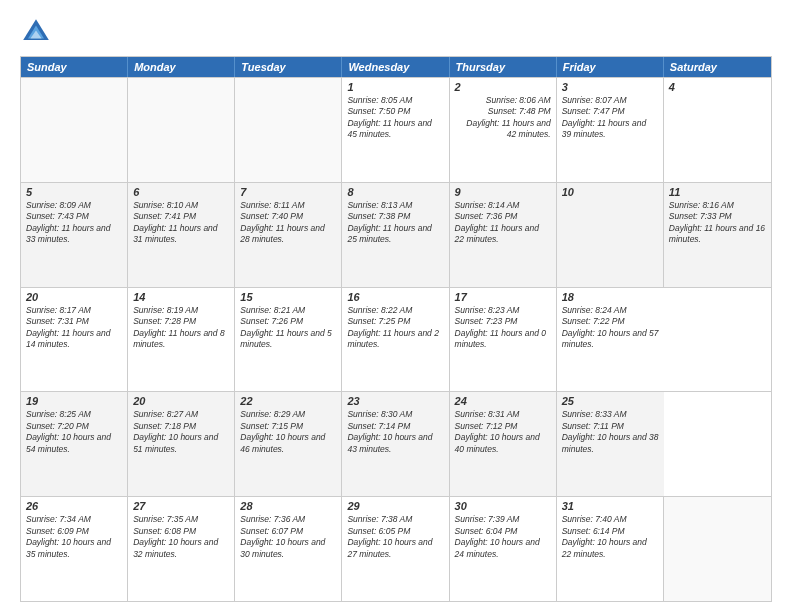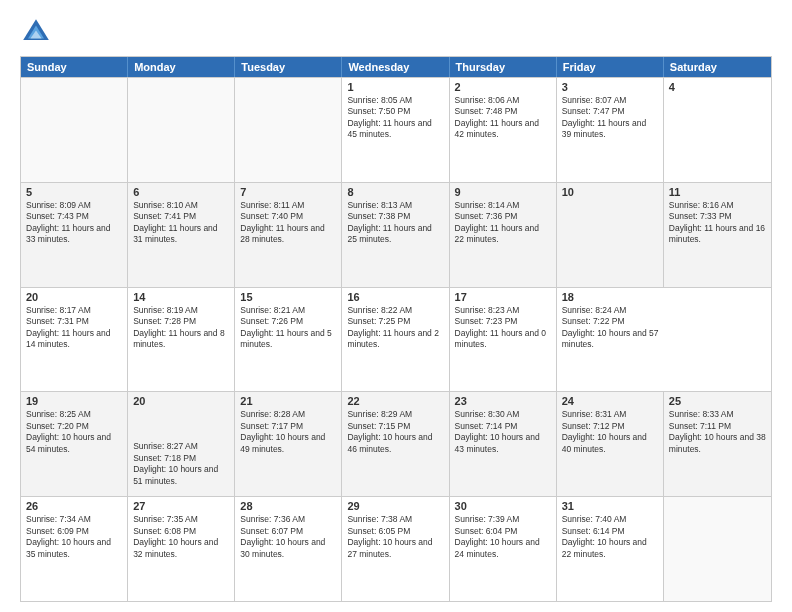--- a/index.html
+++ b/index.html
@@ -9,20 +9,21 @@
       width: 792px;
       height: 612px;
       overflow: hidden;
     }
     .page {
       width: 792px;
       height: 612px;
       padding: 16px 20px 10px 20px;
       display: flex;
       flex-direction: column;
+      font-style: italic;
     }
     .header {
       display: flex;
       align-items: flex-start;
       justify-content: space-between;
       margin-bottom: 8px;
     }
     .logo {
       display: flex;
       align-items: center;
@@ -156,21 +157,21 @@
           <div class="cal-cell empty"></div>
           <div class="cal-cell empty"></div>
           <div class="cal-cell">
             <div class="day-num">1</div>
             <div class="day-info" style="white-space: pre-line;">Sunrise: 8:05 AM
 Sunset: 7:50 PM
 Daylight: 11 hours and 45 minutes.</div>
           </div>
           <div class="cal-cell">
             <div class="day-num">2</div>
-            <div class="day-info" style="white-space: pre-line;">Sunrise: 8:06 AM
+            <div class="day-info" style="white-space: pre-line; text-align: right;">Sunrise: 8:06 AM
 Sunset: 7:48 PM
 Daylight: 11 hours and 42 minutes.</div>
           </div>
           <div class="cal-cell">
             <div class="day-num">3</div>
             <div class="day-info" style="white-space: pre-line;">Sunrise: 8:07 AM
 Sunset: 7:47 PM
 Daylight: 11 hours and 39 minutes.</div>
           </div>
           <div class="cal-cell">
@@ -258,29 +259,23 @@
         </div>
         <div class="cal-row alt-row">
           <div class="cal-cell">
             <div class="day-num">19</div>
             <div class="day-info" style="white-space: pre-line;">Sunrise: 8:25 AM
 Sunset: 7:20 PM
 Daylight: 10 hours and 54 minutes.</div>
           </div>
           <div class="cal-cell">
             <div class="day-num">20</div>
-            <div class="day-info" style="white-space: pre-line; margin-top: 32px;">Sunrise: 8:27 AM
+            <div class="day-info" style="white-space: pre-line;">Sunrise: 8:27 AM
 Sunset: 7:18 PM
 Daylight: 10 hours and 51 minutes.</div>
-          </div>
-          <div class="cal-cell">
-            <div class="day-num">21</div>
-            <div class="day-info" style="white-space: pre-line;">Sunrise: 8:28 AM
-Sunset: 7:17 PM
-Daylight: 10 hours and 49 minutes.</div>
           </div>
           <div class="cal-cell">
             <div class="day-num">22</div>
             <div class="day-info" style="white-space: pre-line;">Sunrise: 8:29 AM
 Sunset: 7:15 PM
 Daylight: 10 hours and 46 minutes.</div>
           </div>
           <div class="cal-cell">
             <div class="day-num">23</div>
             <div class="day-info" style="white-space: pre-line;">Sunrise: 8:30 AM

